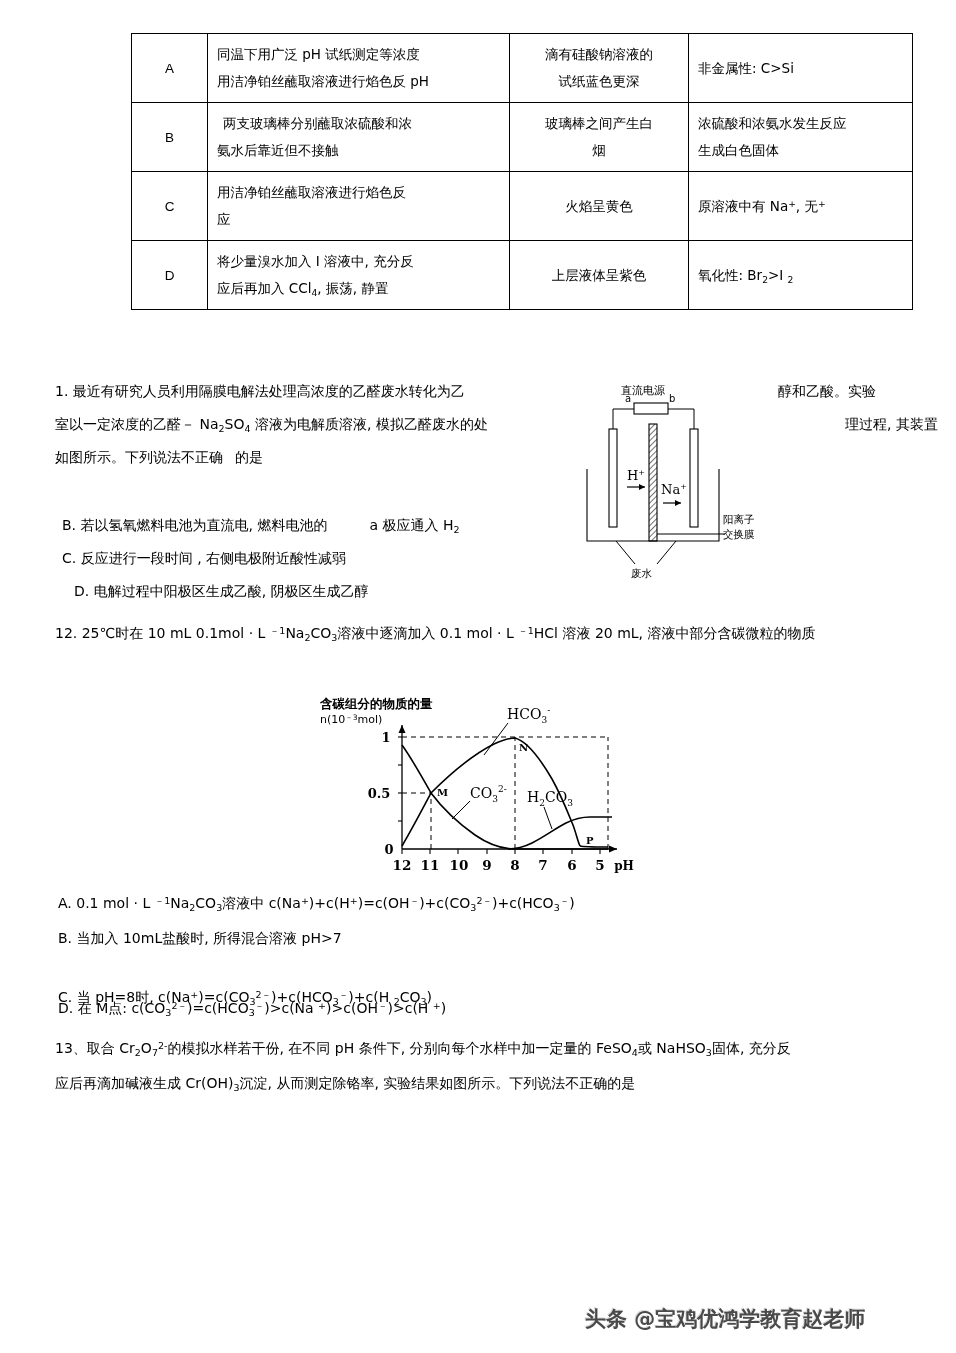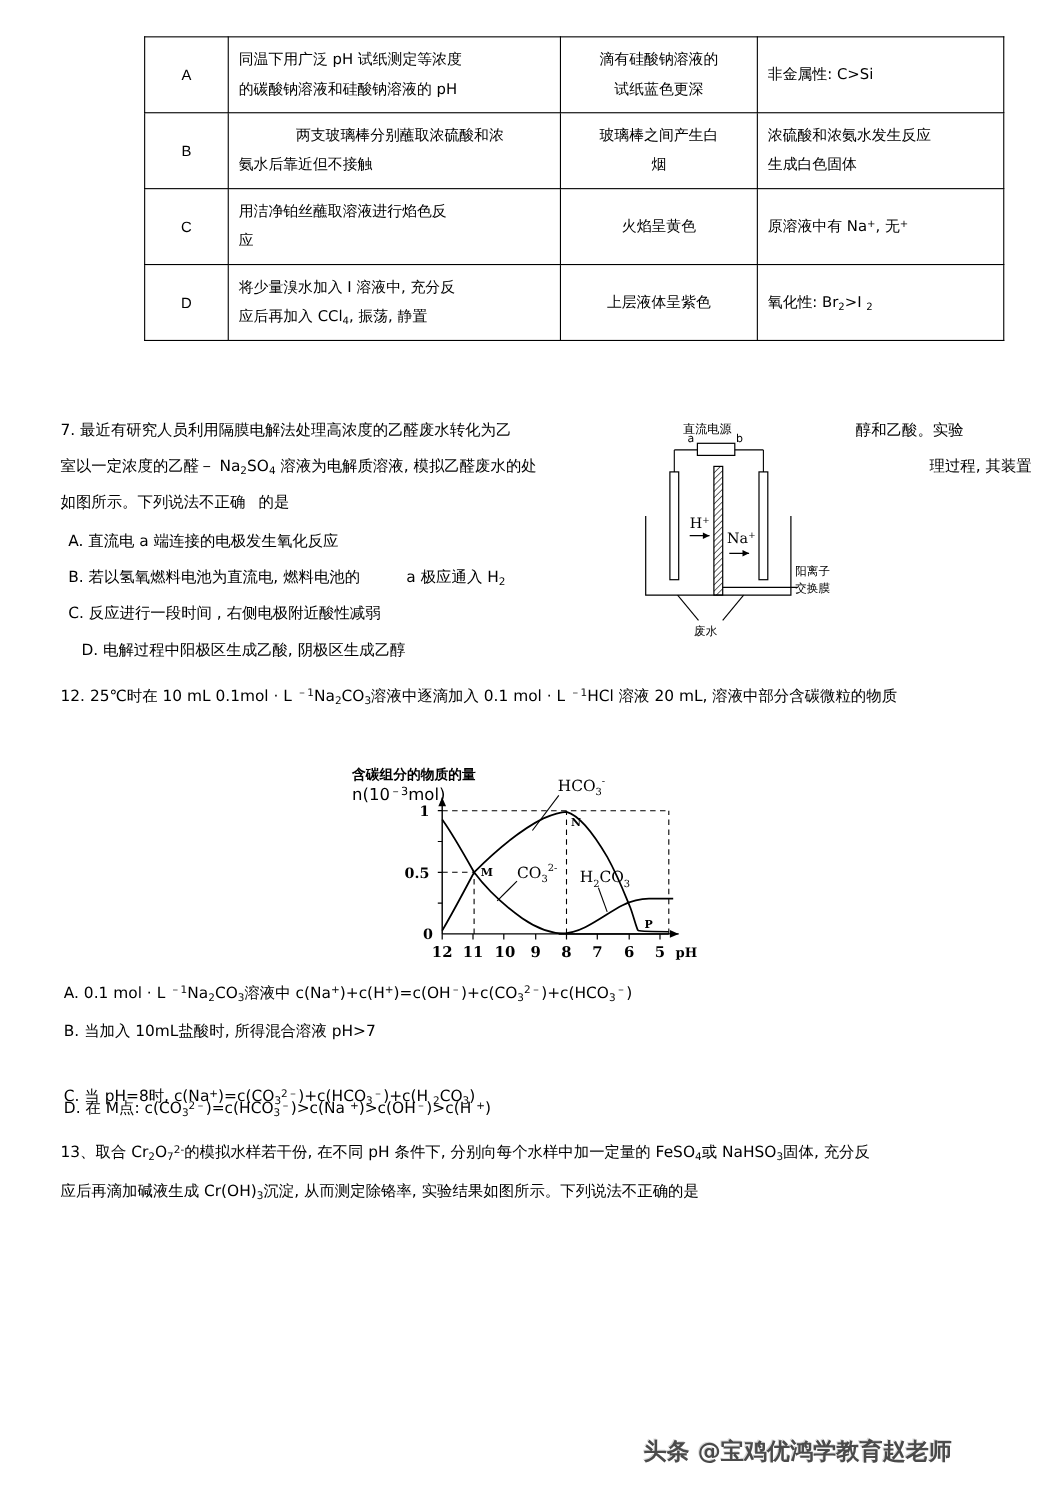--- a/index.html
+++ b/index.html
@@ -20,21 +20,21 @@
     padding:7px 9px;
     font-size:13.5px;
     line-height:2.0;
     vertical-align:middle;
   }
   .col-opt{width:57px;text-align:center;font-size:13.5px;font-family:"Liberation Sans",sans-serif;}
   .col-ops{width:283px;}
   .col-phen{width:160px;text-align:center;}
   .col-conc{width:205px;}
   .cell-line{display:block;white-space:nowrap;}
-  .indent-sm{padding-left:6px;margin-left:46px;}
+  .indent-sm{padding-left:6px;}
   sub{font-size:.68em;vertical-align:-0.28em;}
   sup{font-size:.68em;vertical-align:0.42em;}
 
   
   .q{position:absolute;font-size:14px;line-height:1.9;white-space:nowrap;}
   .opt{position:absolute;font-size:14px;line-height:1.9;white-space:nowrap;}
   .dotted{border-bottom:none;position:relative;}
   .dotted::after{
     content:"· ·";position:absolute;left:0;bottom:-9px;
     font-size:11px;letter-spacing:6px;
@@ -44,21 +44,21 @@
   
   .fig-electro{position:absolute;left:573px;top:381px;width:215px;height:200px;}
 
   
   .fig-chart{position:absolute;left:312px;top:697px;width:330px;height:182px;}
   .chart-title{
     position:absolute;left:8px;top:-1px;font-size:12.5px;font-weight:bold;
     white-space:nowrap;
   }
   .chart-ylab{
-    position:absolute;left:8px;top:16px;font-size:15px;white-space:nowrap;
+    position:absolute;left:8px;top:16px;font-size:11px;white-space:nowrap;
   }
 
   
   .watermark{
     position:absolute;left:585px;top:1305px;
     font-size:21px;font-weight:bold;color:#4a4a4a;
     white-space:nowrap;
     text-shadow:1px 1px 0 #ffffff, -1px -1px 0 #d8d8d8;
     font-family:"DejaVu Sans",sans-serif;
   }
@@ -68,21 +68,21 @@
 
 <div class="page">
 
   <table class="exp-table">
     <tbody>
 
       <tr>
         <td class="col-opt">A</td>
         <td class="col-ops">
           <span class="cell-line">同温下用广泛  pH 试纸测定等浓度</span>
-          <span class="cell-line">的碳酸钠溶液和硅酸钠溶液的      pH</span>
+          <span class="cell-line">用洁净铂丝蘸取溶液进行焰色反      pH</span>
         </td>
         <td class="col-phen">
           <span class="cell-line">滴有硅酸钠溶液的</span>
           <span class="cell-line">试纸蓝色更深</span>
         </td>
         <td class="col-conc">
           <span class="cell-line">非金属性:  C&gt;Si</span>
         </td>
       </tr>
 
@@ -126,31 +126,30 @@
           <span class="cell-line">上层液体呈紫色</span>
         </td>
         <td class="col-conc">
           <span class="cell-line">氧化性:  Br<sub>2</sub>&gt;I <sub>2</sub></span>
         </td>
       </tr>
 
     </tbody>
   </table>
 
-  <div class="q" style="left:55px;top:378px;">7. 最近有研究人员利用隔膜电解法处理高浓度的乙醛废水转化为乙</div>
+  <div class="q" style="left:55px;top:378px;">1. 最近有研究人员利用隔膜电解法处理高浓度的乙醛废水转化为乙</div>
   <div class="q" style="left:778px;top:378px;">醇和乙酸。实验</div>
 
   <div class="q" style="left:55px;top:411px;">室以一定浓度的乙醛－   Na<sub>2</sub>SO<sub>4</sub> 溶液为电解质溶液, 模拟乙醛废水的处</div>
   <div class="q" style="left:845px;top:411px;">理过程, 其装置</div>
 
   <div class="q" style="left:55px;top:444px;">
     <span class="dotted">如图所示。下列说法不正确</span><span class="gap" style="width:12px;"></span><span>的是</span>
   </div>
 
-  <div class="opt" style="left:62px;top:479px;">A. 直流电  a 端连接的电极发生氧化反应</div>
   <div class="opt" style="left:62px;top:512px;">B. 若以氢氧燃料电池为直流电, 燃料电池的<span class="gap" style="width:42px;"></span>a 极应通入  H<sub>2</sub></div>
   <div class="opt" style="left:62px;top:545px;">C. 反应进行一段时间   , 右侧电极附近酸性减弱</div>
   <div class="opt" style="left:74px;top:578px;">D. 电解过程中阳极区生成乙酸, 阴极区生成乙醇</div>
 
   <div class="fig-electro">
     <svg width="215" height="200" viewBox="0 0 215 200">
 
       <text x="48" y="13" font-size="11" font-family="DejaVu Sans, sans-serif">直流电源</text>
 
       <rect x="61" y="22" width="34" height="11" fill="none" stroke="#000" stroke-width="1.1"></rect>

